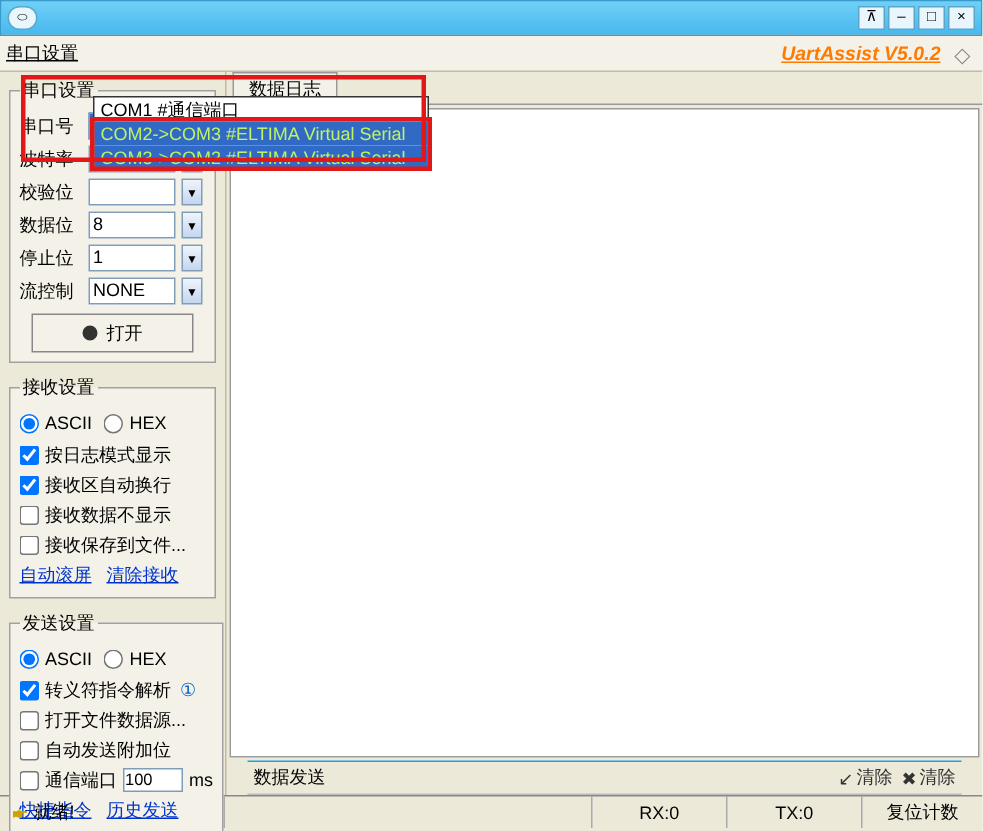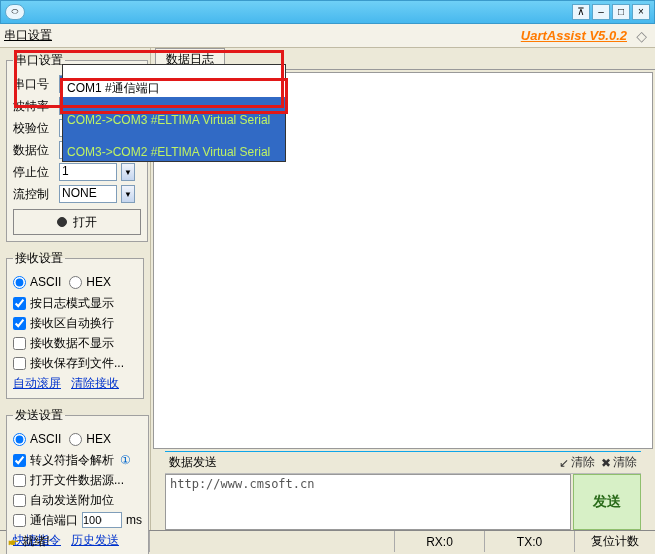--- a/index.html
+++ b/index.html
@@ -20,39 +20,39 @@
 .tabbar { height: 22px; display: flex; align-items: flex-end; padding-left: 4px; border-bottom: 1px solid #999; }
 .tab { padding: 2px 10px; border: 1px solid #999; border-bottom: none; background: #f4f2e8; position: relative; top: 1px; }
 .log-area { flex: 1; background: #fff; border: 1px solid #999; margin: 2px; }
 fieldset { border: 1px solid #a0a0a0; padding: 4px 6px 6px; margin-bottom: 6px; background: #f4f2e8; }
 legend { font-size: 12px; padding: 0 2px; }
 .form-row { display: flex; align-items: center; gap: 4px; height: 22px; }
 .form-row label { width: 42px; white-space: nowrap; }
 .sel, .inp { border: 1px solid #7f9db9; background: #fff; height: 18px; font-size: 12px; padding: 0 2px; }
 .sel { width: 72px; }
 .dropbtn { width: 14px; height: 18px; background: linear-gradient(#f0f4fb,#c5d6ef); border: 1px solid #7f9db9; display: inline-flex; align-items: center; justify-content: center; font-size: 8px; }
-.open-btn { width: 128px; height: 26px; border: 1px solid #888; background: #f4f2e8; display: flex; align-items: center; justify-content: center; gap: 6px; margin: 4px auto 0; }
+.open-btn { width: 108px; height: 26px; border: 1px solid #888; background: #f4f2e8; display: flex; align-items: center; justify-content: center; gap: 6px; margin: 4px auto 0; }
 .open-dot { width: 10px; height: 10px; border-radius: 50%; border: 1px solid #333; background: #333; }
 .chk-row { display: flex; align-items: center; gap: 4px; height: 20px; white-space: nowrap; }
 .chk-row input { margin: 0; }
 .radio-row { display: flex; align-items: center; gap: 8px; height: 22px; }
 .link { color: #0033cc; text-decoration: underline; cursor: pointer; }
 .links { display: flex; gap: 10px; margin-top: 2px; }
 .send-area { border-top: 1px solid #0ea5e9; margin: 0 14px; }
 .send-header { display: flex; align-items: center; height: 22px; border-bottom: 1px solid #bbb; padding: 0 4px; }
 .send-header .clear-btns { margin-left: auto; display: flex; gap: 6px; }
 .clear-btn { display: flex; align-items: center; gap: 2px; color: #333; }
 .send-body { display: flex; height: 56px; }
 .send-input { flex: 1; border: 1px solid #999; background: #fff; padding: 2px 4px; font-family: monospace; color: #555; }
 .send-btn { width: 68px; background: #d7f0c6; border: 1px solid #8fbf6d; display: flex; align-items: center; justify-content: center; font-size: 14px; font-weight: bold; color: #2a6b1a; margin-left: 2px; }
 .statusbar { height: 22px; border-top: 1px solid #888; background: #ece9d8; display: flex; align-items: center; font-size: 12px; }
 .status-cell { border-right: 1px solid #aaa; padding: 0 8px; height: 100%; display: flex; align-items: center; gap: 4px; }
 .status-cell:last-child { border-right: none; margin-left: auto; }
 .dropdown-open { position: absolute; left: 62px; top: 64px; width: 224px; background: #fff; border: 1px solid #333; z-index: 20; font-family: "courier new", monospace; }
-.dropdown-open div { padding: 16px 4px; height: 16px; line-height: 14px; white-space: nowrap; }
+.dropdown-open div { padding: 1px 4px; height: 16px; line-height: 14px; white-space: nowrap; }
 .dd-sel { background: #316ac5; color: #bef264; }
 .red-annot { position: absolute; border: 3px solid #e21818; pointer-events: none; z-index: 30; }
 .selected-box { background: #316ac5; color: #fff; }
 .status-icon { color: #cca300; font-size: 14px; }
 .cycle-inp { width: 40px; border: 1px solid #7f9db9; height: 16px; font-size: 11px; text-align: right; padding-right: 19px; }
 </style>
 </head>
 <body>
 
 <div class="titlebar">
@@ -194,24 +194,20 @@
     </div>
     <div class="log-area"></div>
     <div class="send-area">
       <div class="send-header">
         <span>数据发送</span>
         <div class="clear-btns">
           <span class="clear-btn">↙ <span>清除</span></span>
           <span class="clear-btn">✖ <span>清除</span></span>
         </div>
       </div>
-      <div class="send-body">
-        <div class="send-input">http://www.cmsoft.cn</div>
-        <div class="send-btn">发送</div>
-      </div>
     </div>
   </div>
 </div>
 
 <div class="statusbar">
   <div class="status-cell" style="width:150px">
     <span class="status-icon">🖝</span>
     <span>就绪!</span>
   </div>
   <div class="status-cell" style="flex:1"></div>

